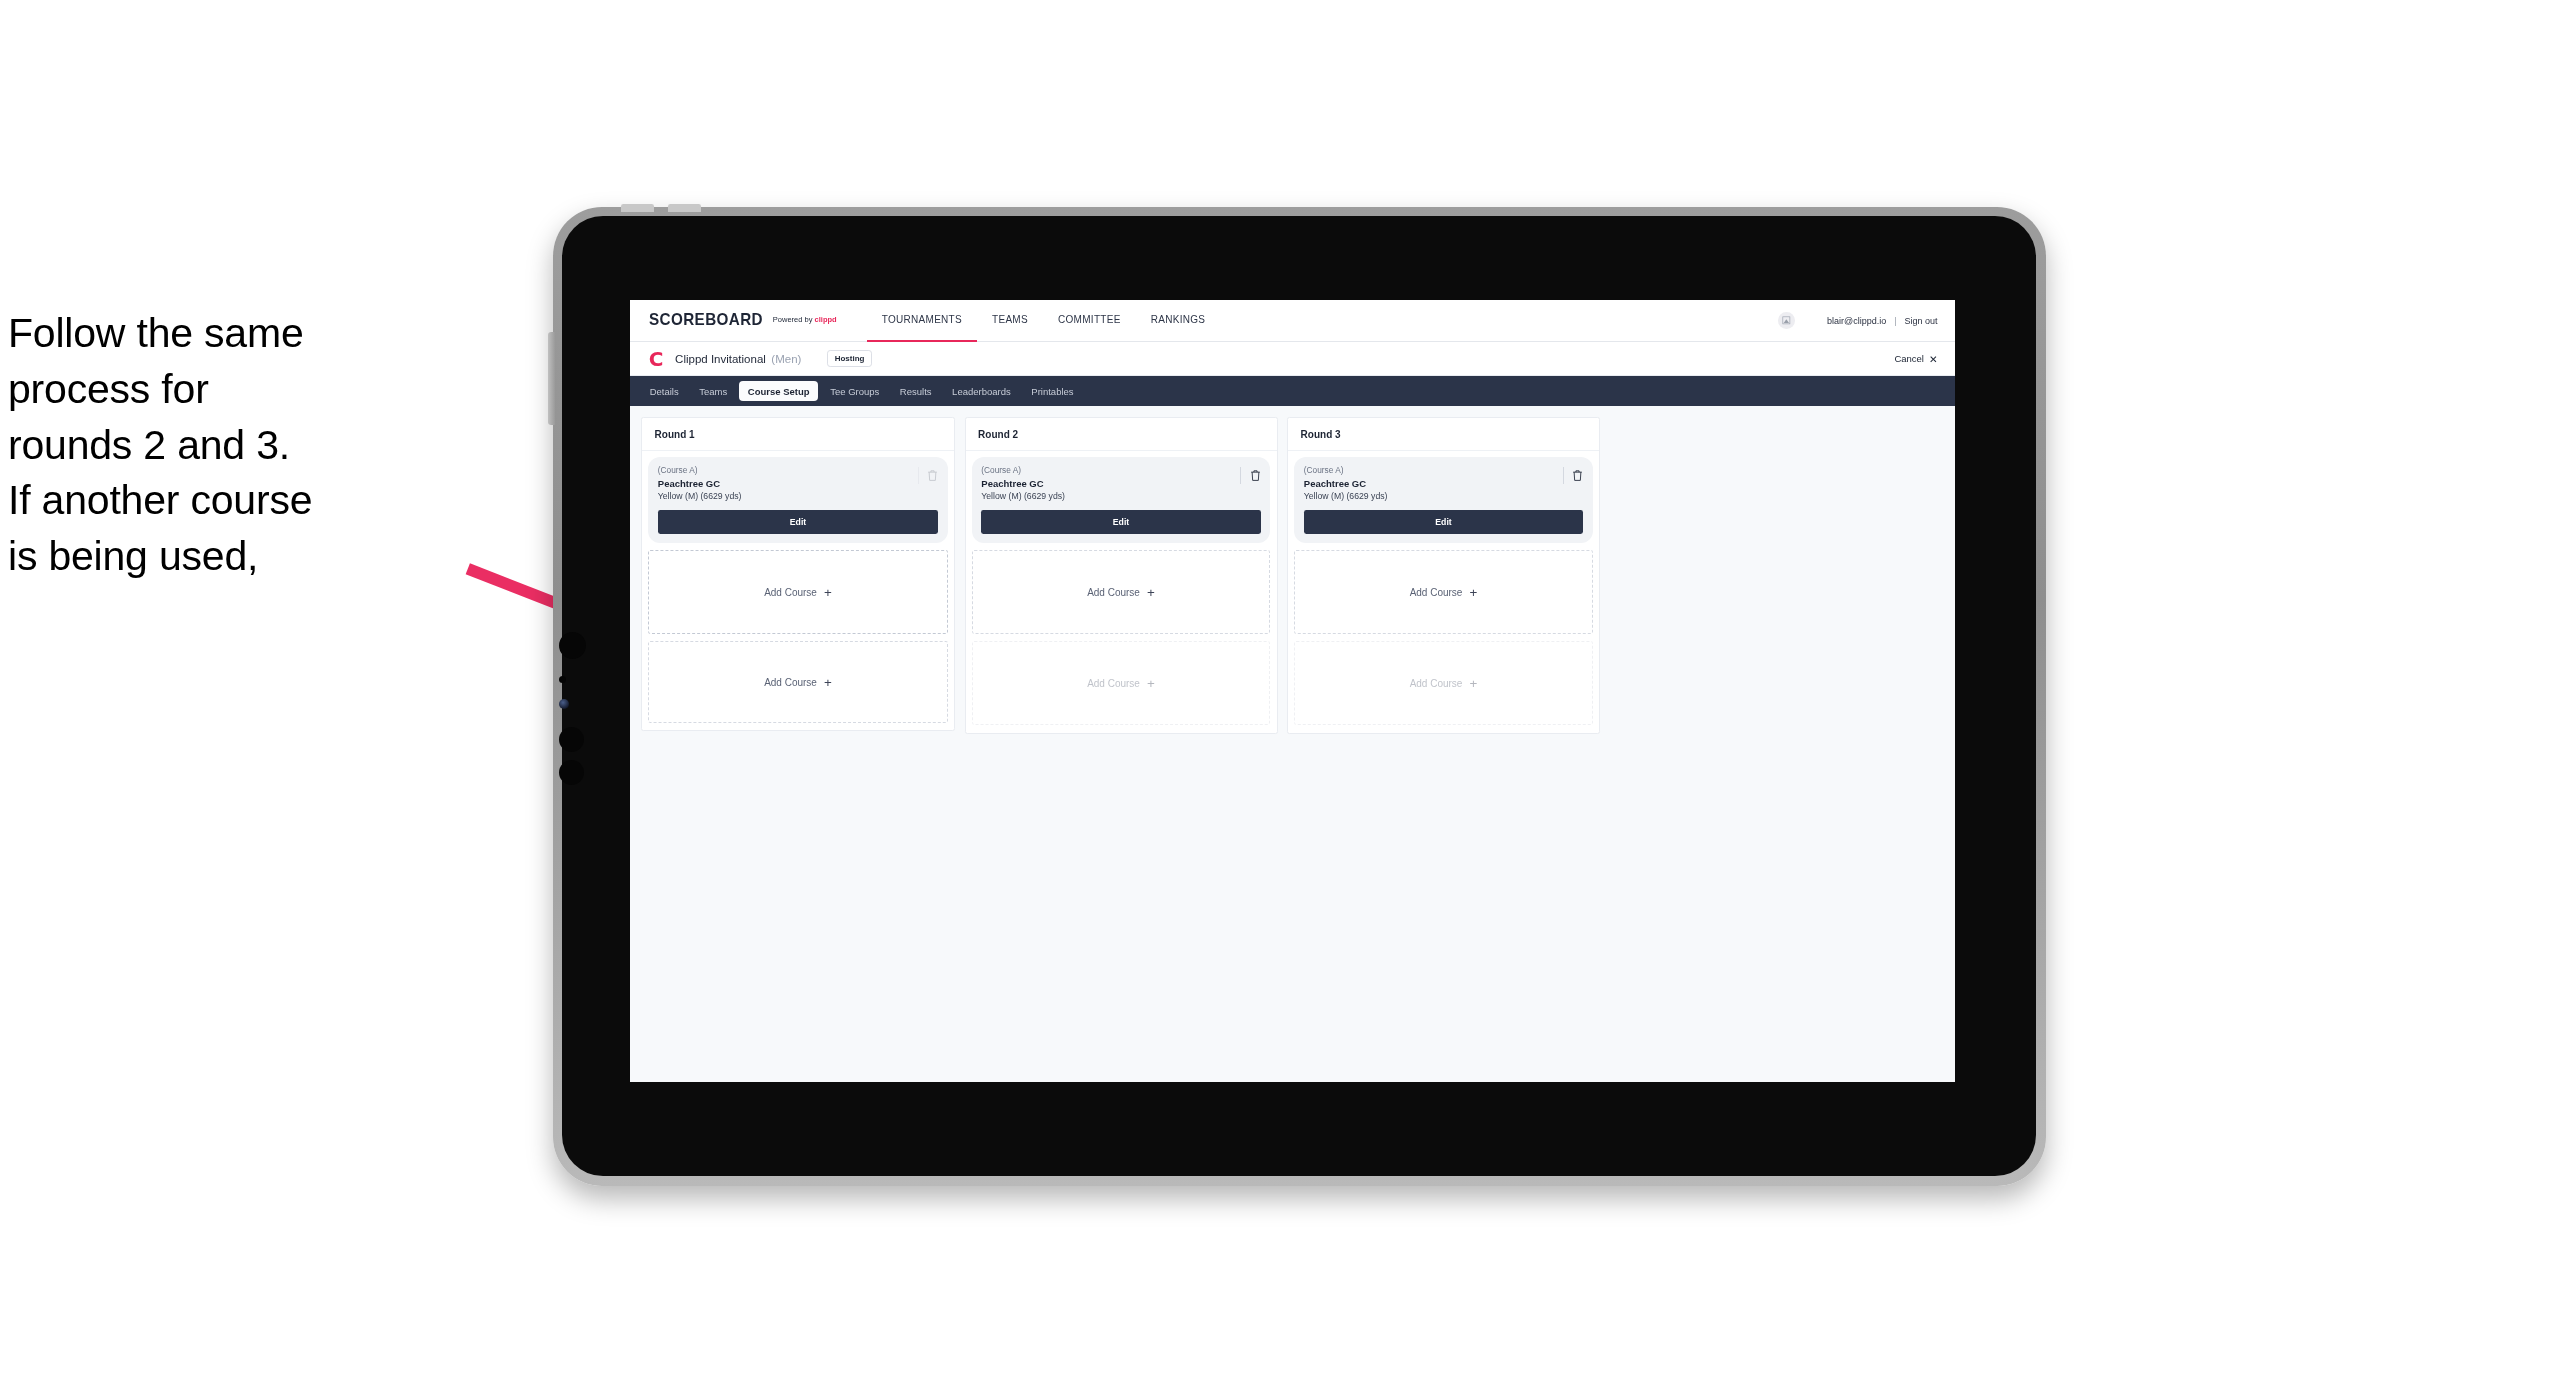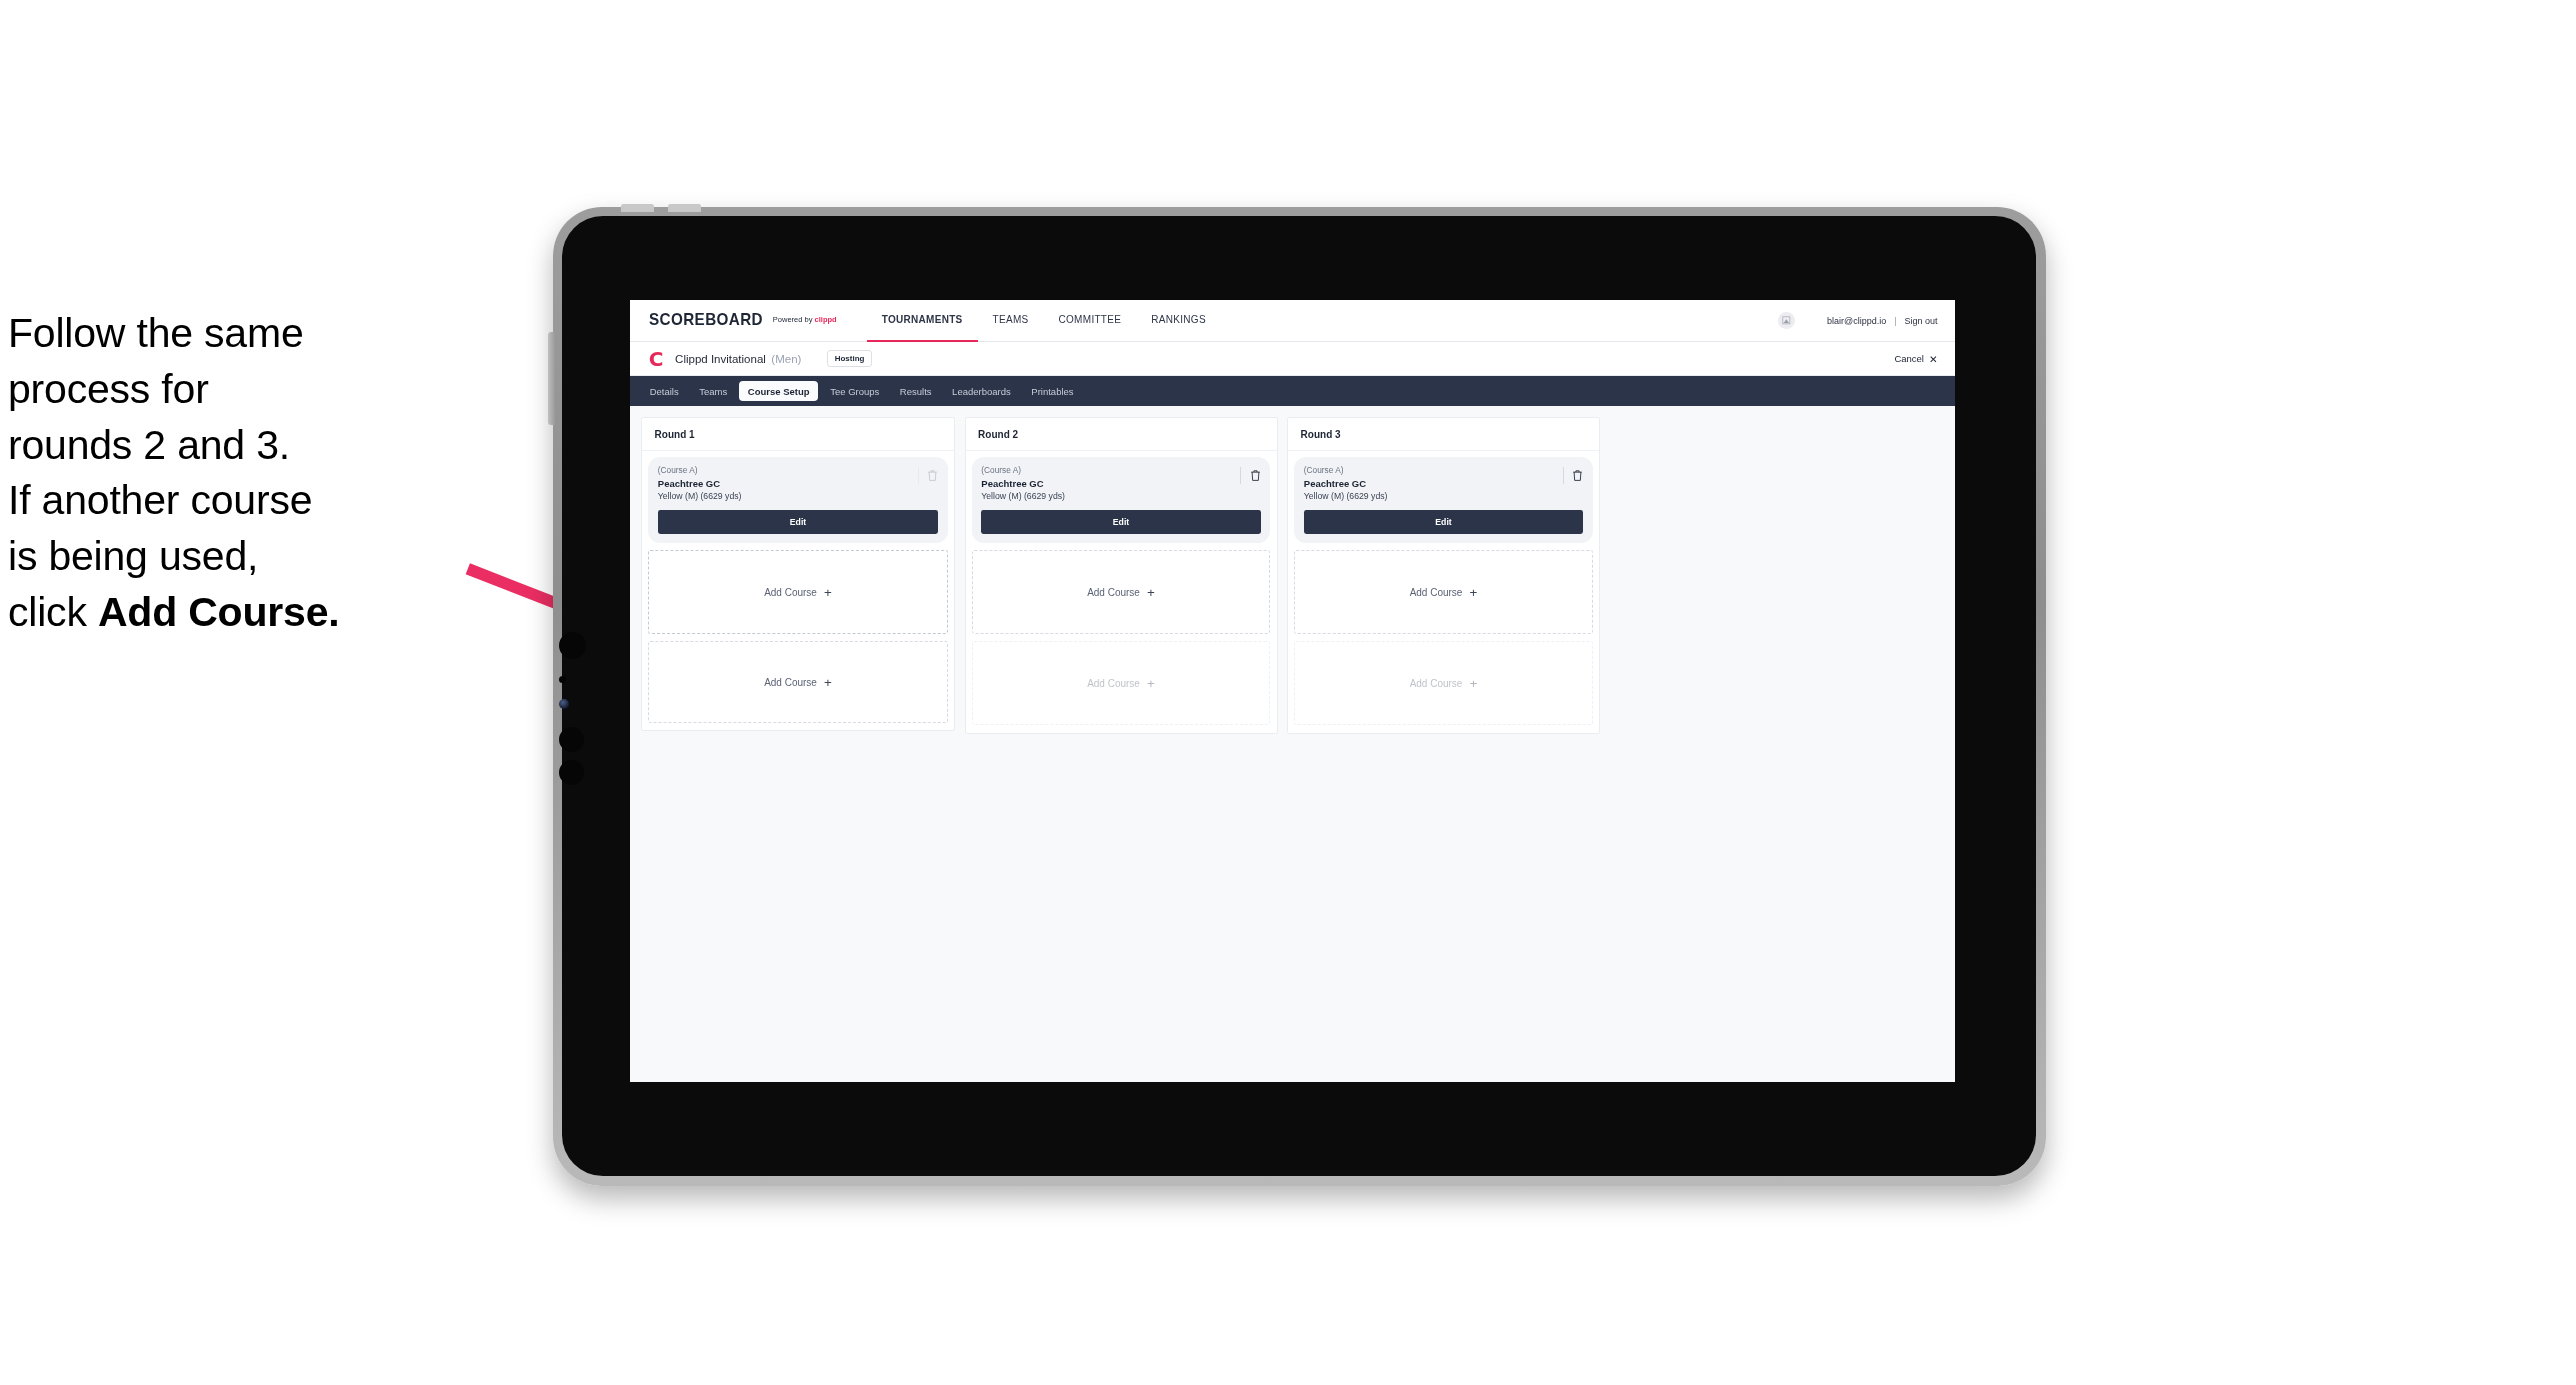--- a/index.html
+++ b/index.html
@@ -94,21 +94,21 @@
   .brand-sub .pk { color:#e8275a; font-weight:bold; }
 
   .navlinks { display:flex; align-items:stretch; height:42px; }
   .navlink {
     display:flex; align-items:center;
     padding: 0 15px; height:42px;
     font-size: 10px; letter-spacing: 0.3px;
     color:#2d3547; cursor:pointer;
     border-bottom: 2.4px solid transparent;
   }
-  .navlink.active { border-bottom-color:#e8275a; font-weight:700; }
+  .navlink.active { border-bottom-color:#e8275a; font-weight:400; }
 
   .topnav-right { margin-left:auto; display:flex; align-items:center; gap:8px; }
   .avatar {
     width: 16.6px; height:16.6px; border-radius:50%;
     background:#ededf1; display:flex; align-items:center; justify-content:center;
     color:#9aa0ab; font-size:8px;
   }
   .account-email { font-size: 9px; color:#2a3040;margin-left:24px; }
   .pipe { color:#9aa0ab; font-size:9px; }
   .signout { font-size:9px; color:#2a3040; cursor:pointer; }
@@ -214,23 +214,20 @@
 <body>
 
 <div class="stage">
 
   <div class="annotation">
     <div>Follow the same</div>
     <div>process for</div>
     <div>rounds 2 and 3.</div>
     <div>If another course</div>
     <div>is being used,</div>
-    <div>
-      <span>click </span><b>Add Course.</b>
-    </div>
   </div>
 
   <svg class="arrow-svg" viewBox="0 0 420 190">
     <line x1="2" y1="20" x2="330" y2="148" stroke="#ea2e63" stroke-width="15" stroke-linecap="butt"></line>
     <polygon points="348,156 268,126 288,178" fill="#ea2e63"></polygon>
     <polygon points="272,128 348,157 282,180" fill="#ea2e63"></polygon>
   </svg>
 
   <div class="tablet-outer"></div>
   <div class="top-btn b1"></div>

